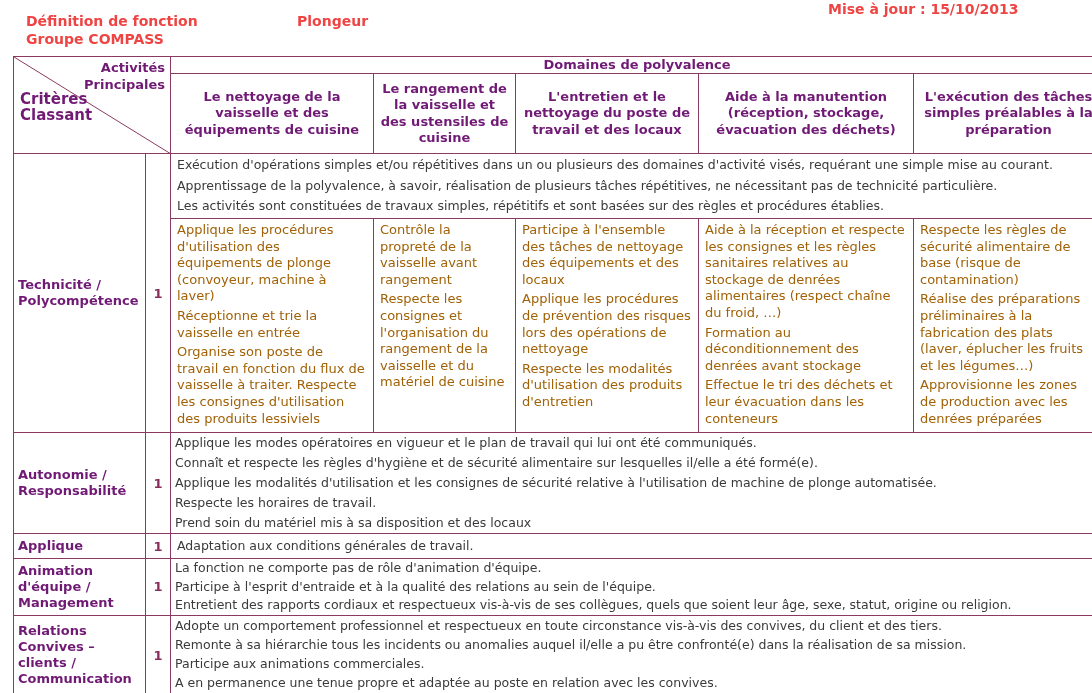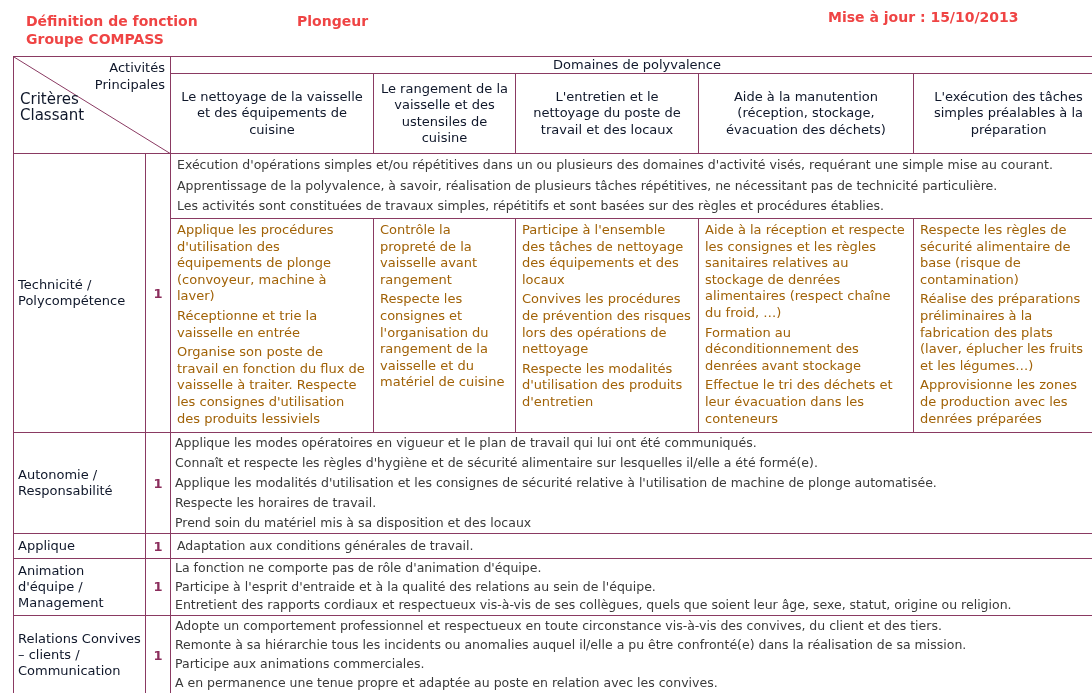--- a/index.html
+++ b/index.html
@@ -1,25 +1,25 @@
 <!DOCTYPE html>
 <html><head>
 <meta charset="utf-8">
 <style>
   html, body { margin:0; padding:0; background:#ffffff; }
   body { width:1092px; height:693px; overflow:hidden; position:relative;
          font-family:"DejaVu Sans", "Liberation Sans", sans-serif; color:#3a3a3a; }
   .hdr { position:absolute; font-weight:bold; color:#ef4444; font-size:14px; line-height:18px; }
   #hdr-left { left:26px; top:12px; }
   #hdr-mid { left:297px; top:12px; }
-  #hdr-right { left:828px; top:8px;text-align:center; }
+  #hdr-right { left:828px; top:0;text-align:center; }
 
   table.grid { position:absolute; left:13px; top:56px; border-collapse:collapse; table-layout:fixed; width:1090px; }
   table.grid td { border:1px solid #8a3a62; padding:0; vertical-align:top; }
-  .pink { color:#0f172a; font-weight:normal; }
+  .pink { color:#701a75; font-weight:bold; }
   .dhead { text-align:center; font-size:13px; line-height:16px; height:16px; }
   .colhead { text-align:center; vertical-align:middle !important; font-size:13px; line-height:16.5px; padding:2px 6px !important; }
   .crit { text-align:left; vertical-align:middle !important; font-size:13px; line-height:16px; padding:0 4px !important;margin-left:48px; }
   .lvl { text-align:center; vertical-align:middle !important; font-size:13px; font-weight:bold; color:#8b2d5c; }
   .diag { position:relative; height:96px; }
   .diag svg { position:absolute; left:0; top:0; }
   .diag .act { position:absolute; right:5px; top:2px; text-align:right; font-size:13px; line-height:17px; }
   .diag .crt { position:absolute; left:6px; top:34px; font-size:15px; line-height:16px; }
   .gen { font-size:12.5px; line-height:20.5px; padding:1px 6px !important; color:#3a3a3a; }
   .gen div { white-space:nowrap; }
@@ -87,21 +87,21 @@
       <p>Applique les procédures d'utilisation des équipements de plonge (convoyeur, machine à laver)</p>
       <p>Réceptionne et trie la vaisselle en entrée</p>
       <p>Organise son poste de travail en fonction du flux de vaisselle à traiter. Respecte les consignes d'utilisation des produits lessiviels</p>
     </td>
     <td class="cell">
       <p>Contrôle la propreté de la vaisselle avant rangement</p>
       <p>Respecte les consignes et l'organisation du rangement de la vaisselle et du matériel de cuisine</p>
     </td>
     <td class="cell">
       <p>Participe à l'ensemble des tâches de nettoyage des équipements et des locaux</p>
-      <p>Convives les procédures de prévention des risques lors des opérations de nettoyage</p>
+      <p>Applique les procédures de prévention des risques lors des opérations de nettoyage</p>
       <p>Respecte les modalités d'utilisation des produits d'entretien</p>
     </td>
     <td class="cell">
       <p>Aide à la réception et respecte les consignes et les règles sanitaires relatives au stockage de denrées alimentaires (respect chaîne du froid, …)</p>
       <p>Formation au déconditionnement des denrées avant stockage</p>
       <p>Effectue le tri des déchets et leur évacuation dans les conteneurs</p>
     </td>
     <td class="cell">
       <p>Respecte  les règles de sécurité alimentaire de base (risque de contamination)</p>
       <p>Réalise des préparations préliminaires à la fabrication des plats (laver, éplucher les fruits et les légumes…)</p>

